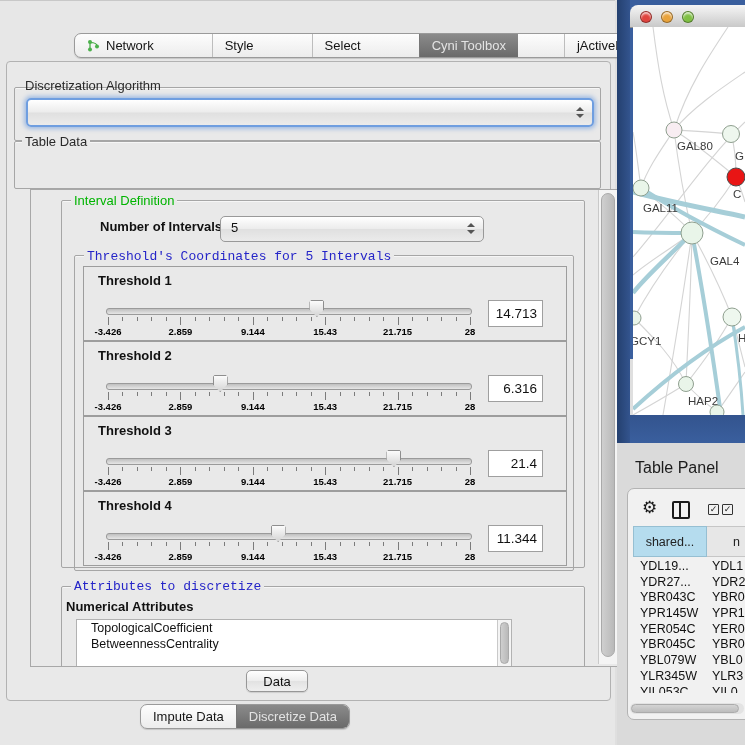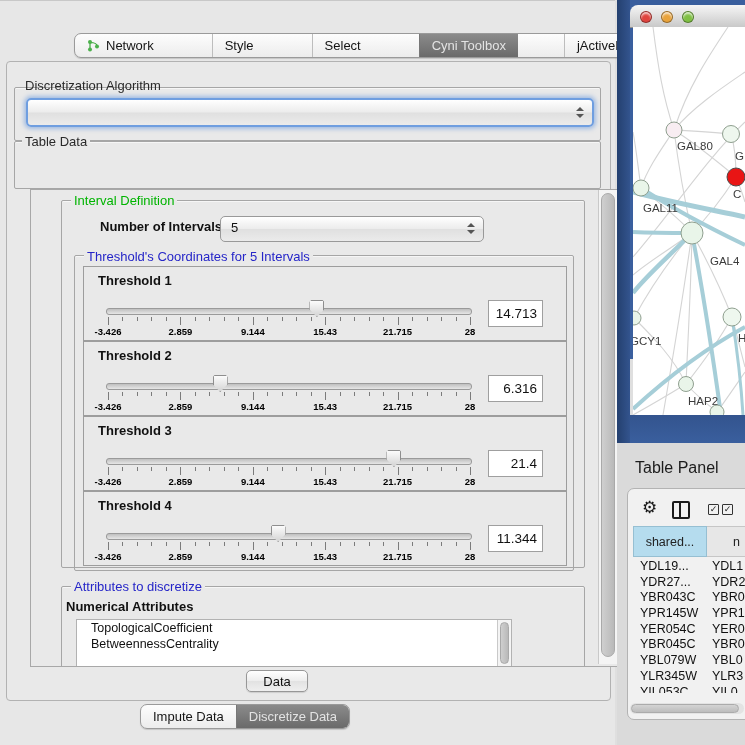--- a/index.html
+++ b/index.html
@@ -50,21 +50,21 @@
   #algo-popup .opt.sel{font-weight:bold;}
 
   
   #scrollpane{left:14px;top:188px;width:587px;height:476px;border:1px solid #a8a8a8;
               background:#e9e9e9;overflow:hidden;margin-left:16px;}
   .vscroll{position:absolute;background:#f4f4f4;border-left:1px solid #c9c9c9;}
   .vthumb{position:absolute;left:2px;right:2px;border-radius:7px;
           background:linear-gradient(90deg,#cfcfcf,#b9b9b9);border:1px solid #a9a9a9;}
 
   .title-green{color:#00b400;}
-  .title-blue{color:#2525c8;}
+  .title-blue{color:#2525c8;font-family:Liberation Mono, monospace;}
 
   .boldlabel{position:absolute;font-size:13px;font-weight:bold;color:#111;white-space:nowrap;}
 
   
   .thr-box{position:absolute;left:8px;width:482px;height:73px;border:1px solid #9d9d9d;background:#e9e9e9;}
   .thr-label{position:absolute;left:14px;top:6px;font-size:13px;font-weight:bold;color:#111;}
   .track{position:absolute;left:22px;top:41px;width:364px;height:5px;border-radius:3px;
          border:1px solid #9a9a9a;background:linear-gradient(#bfbfbf,#e6e6e6);}
   .thumb{position:absolute;top:33px;width:15px;height:17px;
          background:linear-gradient(#fefefe,#d2d2d2);

